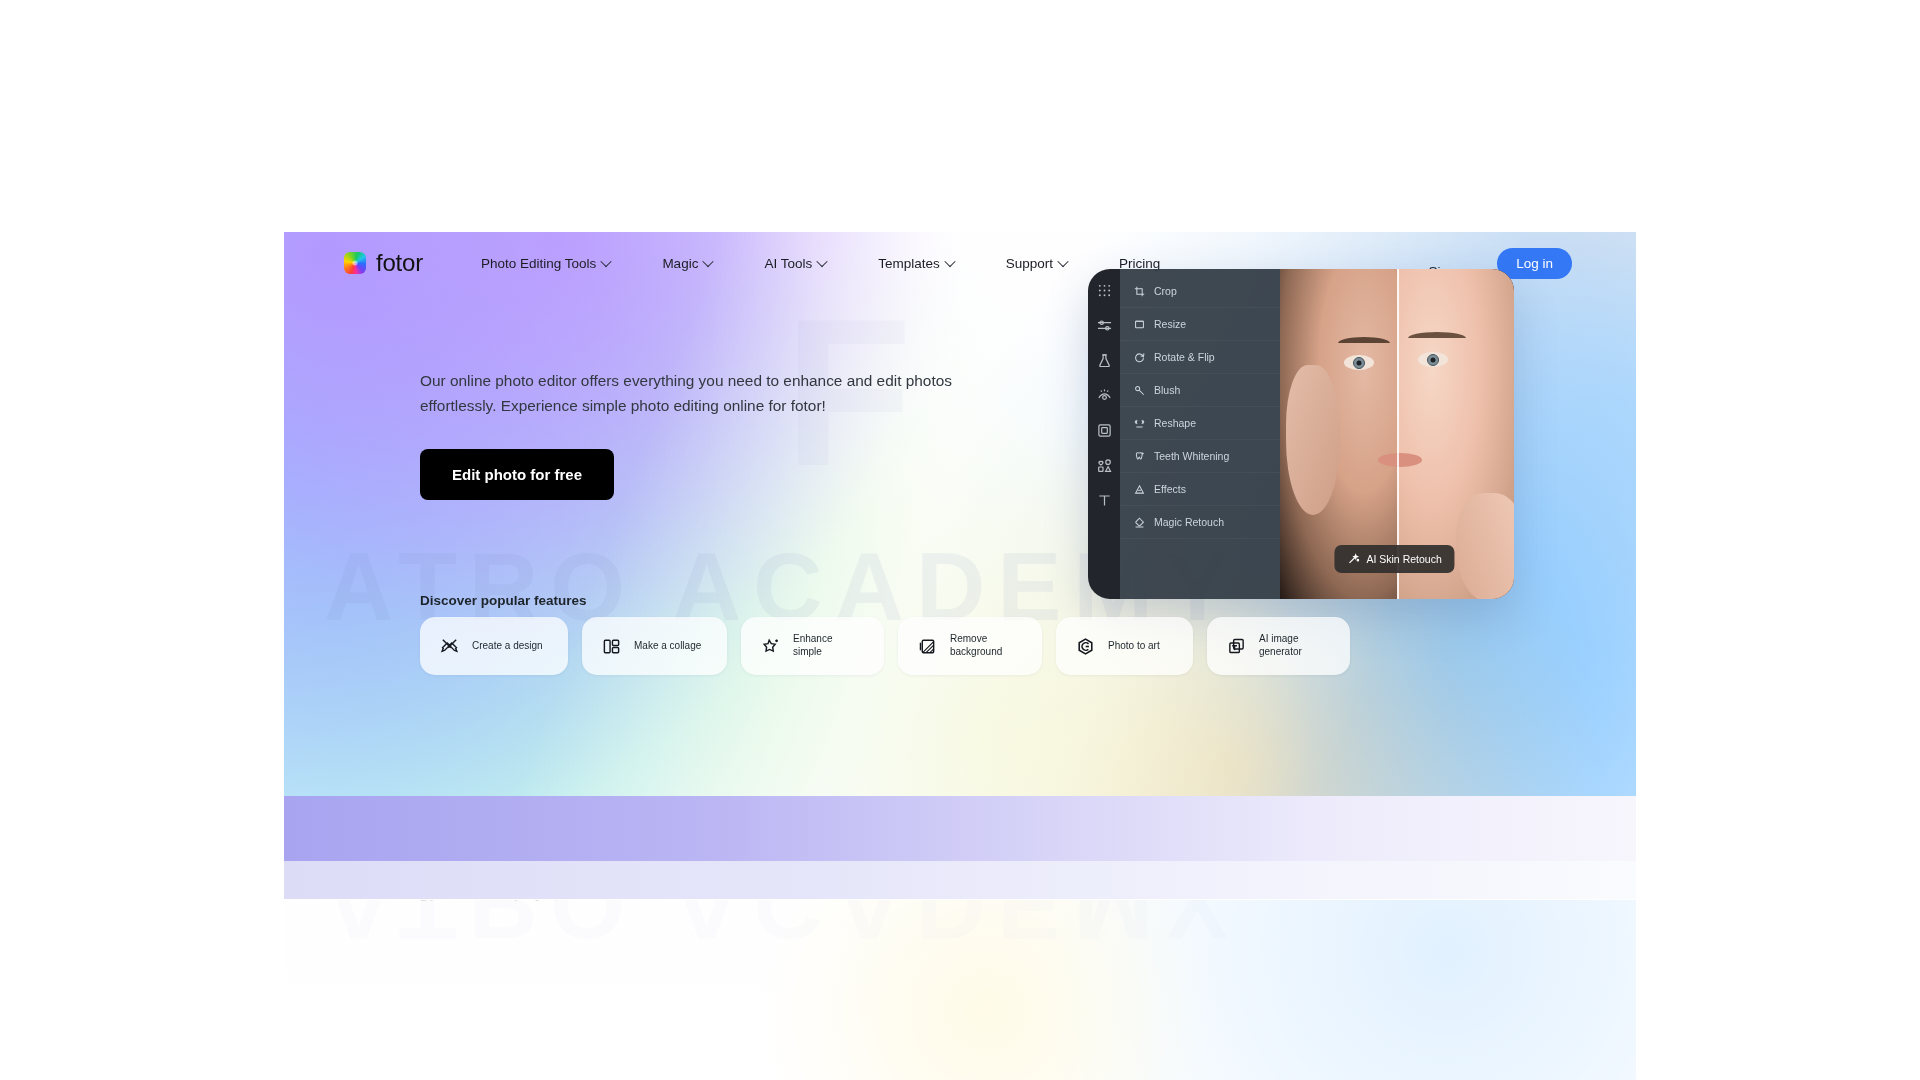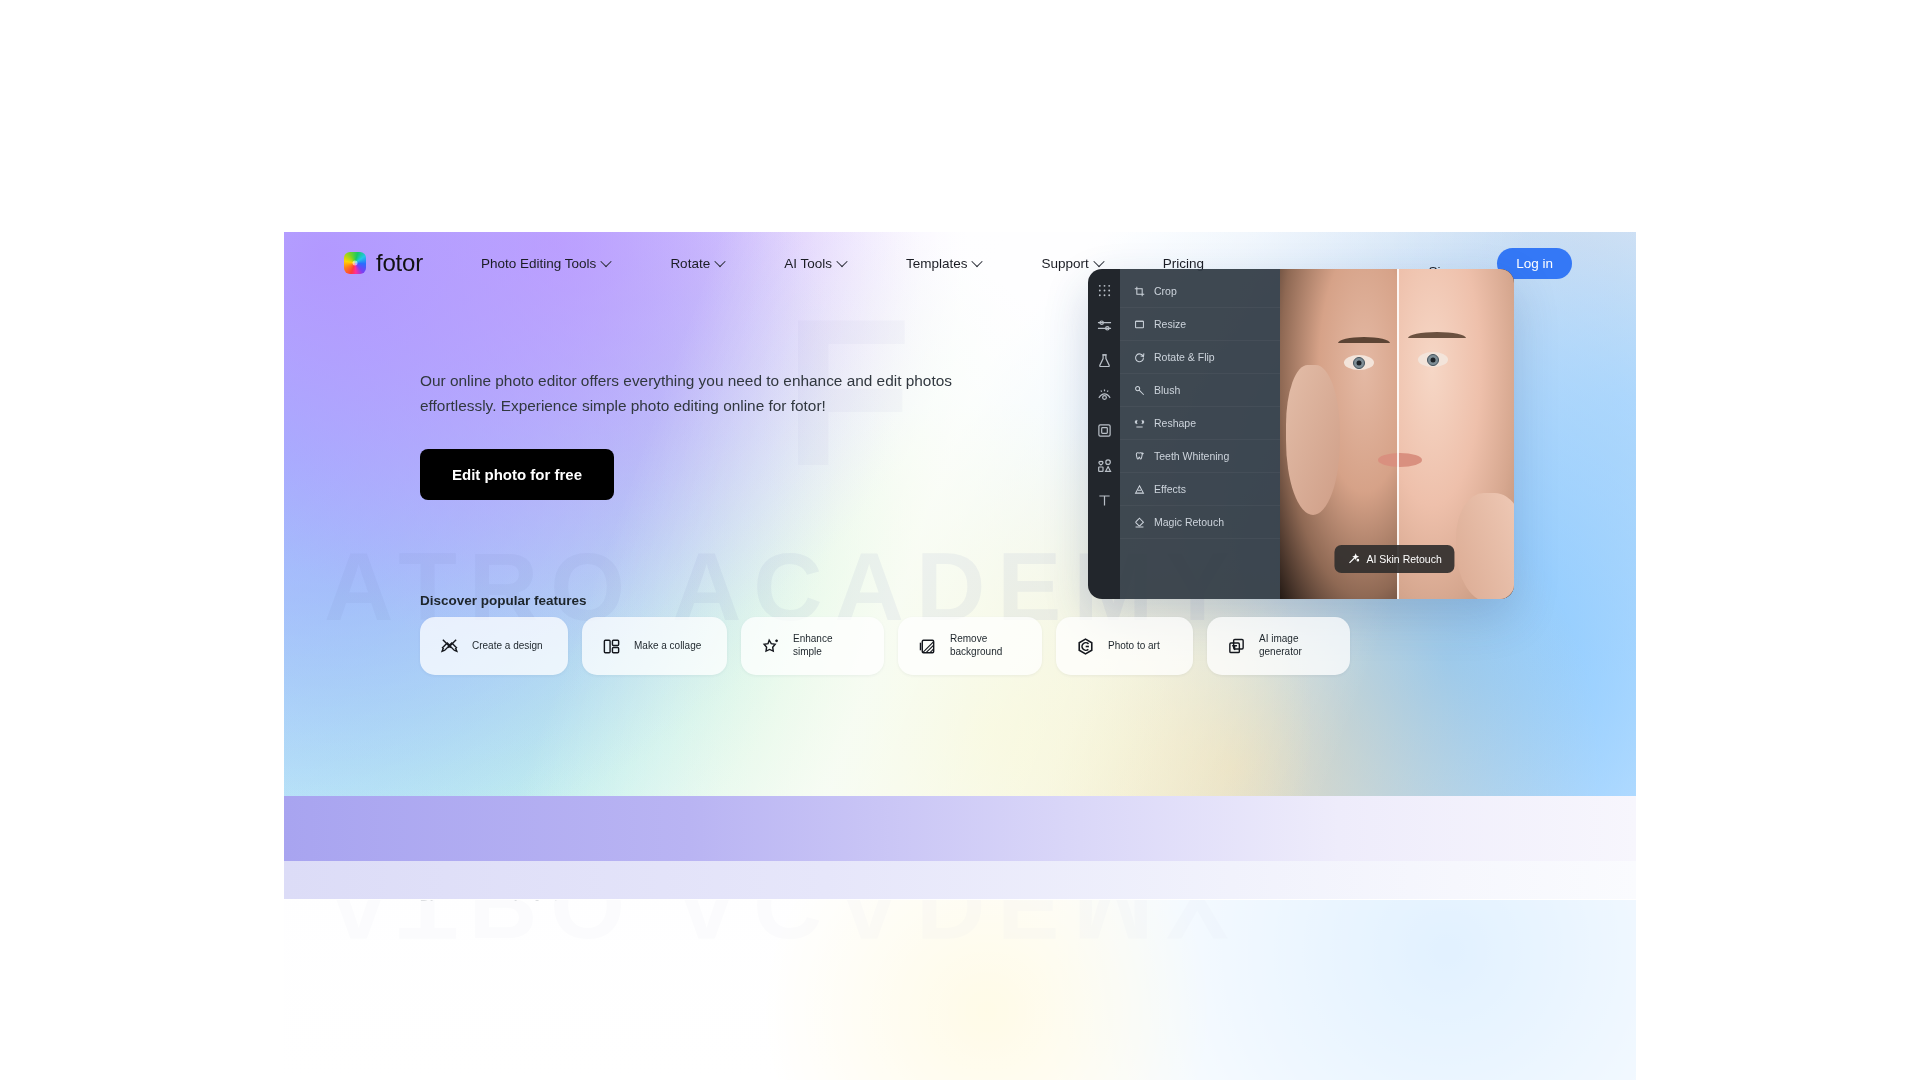--- a/index.html
+++ b/index.html
@@ -67,21 +67,21 @@
     background: conic-gradient(from 200deg,
       #ff3b3b 0deg, #ff7a1a 40deg, #ffd400 80deg, #7ed321 130deg,
       #17c964 175deg, #22c6e8 215deg, #2b6bff 255deg, #7b3ff2 300deg, #ff2d9b 335deg, #ff3b3b 360deg);
   }
   .brand-mark::after{
     content:"";position:absolute;left:50%;top:50%;width:5px;height:5px;
     transform:translate(-50%,-50%);border-radius:50%;background:rgba(255,255,255,.55);
   }
   .brand-text { font-size:24px; color:#111; letter-spacing:-0.2px; font-weight:400; }
 
-  .navlinks { display:flex; align-items:center; gap:16px; }
+  .navlinks { display:flex; align-items:center; gap:8px; }
   .navlink {
     display:flex;align-items:center;gap:6px;
     font-size:13.5px;color:#1b1d24;padding:0 22px;cursor:pointer;white-space:nowrap;
   }
   .caret { width:8px;height:8px;border-right:1.6px solid #2a2d36;border-bottom:1.6px solid #2a2d36;transform:rotate(45deg) translate(-1px,-1px); }
 
   .nav-right { margin-left:auto; display:flex; align-items:flex-end; gap:23px; }
   .signup { font-size:13.5px; color:#1b1d24; cursor:pointer; }
   .login {
     background:#3478f6;color:#fff;border:none;border-radius:18px;
@@ -98,21 +98,21 @@
   }
   .cta {
     margin-top:30px; display:inline-block; background:#000000; color:#fff;
     font-size:15px; font-weight:700; border:none; border-radius:8px;
     padding:17px 32px; cursor:pointer; font-family:inherit;
   }
 
   
   .editor {
     position:absolute; left:804px; top:37px; width:426px; height:330px;
-    border-radius:14px; overflow:hidden; display:flex;
+    border-radius:22px; overflow:hidden; display:flex;
     box-shadow:0 18px 46px rgba(40,60,110,.20);
   }
   .ed-rail {
     width:32px; background:#22262c; display:flex; flex-direction:column;
     align-items:center; padding-top:14px; gap:20px; flex:0 0 32px;
   }
   .ed-rail svg { width:15px; height:15px; stroke:#b9bfc7; fill:none; stroke-width:1.3; }
   .ed-list {
     width:160px; background:rgba(47,56,66,0.92); padding:6px 0;
     display:flex; flex-direction:column; flex:0 0 160px;
@@ -211,21 +211,21 @@
         <div class="brand-mark"></div>
         <div class="brand-text">fotor</div>
       </div>
 
       <div class="navlinks">
         <div class="navlink">
           <span>Photo Editing Tools</span>
           <span class="caret"></span>
         </div>
         <div class="navlink">
-          <span>Rotate</span>
+          <span>Magic</span>
           <span class="caret"></span>
         </div>
         <div class="navlink">
           <span>AI Tools</span>
           <span class="caret"></span>
         </div>
         <div class="navlink">
           <span>Templates</span>
           <span class="caret"></span>
         </div>

